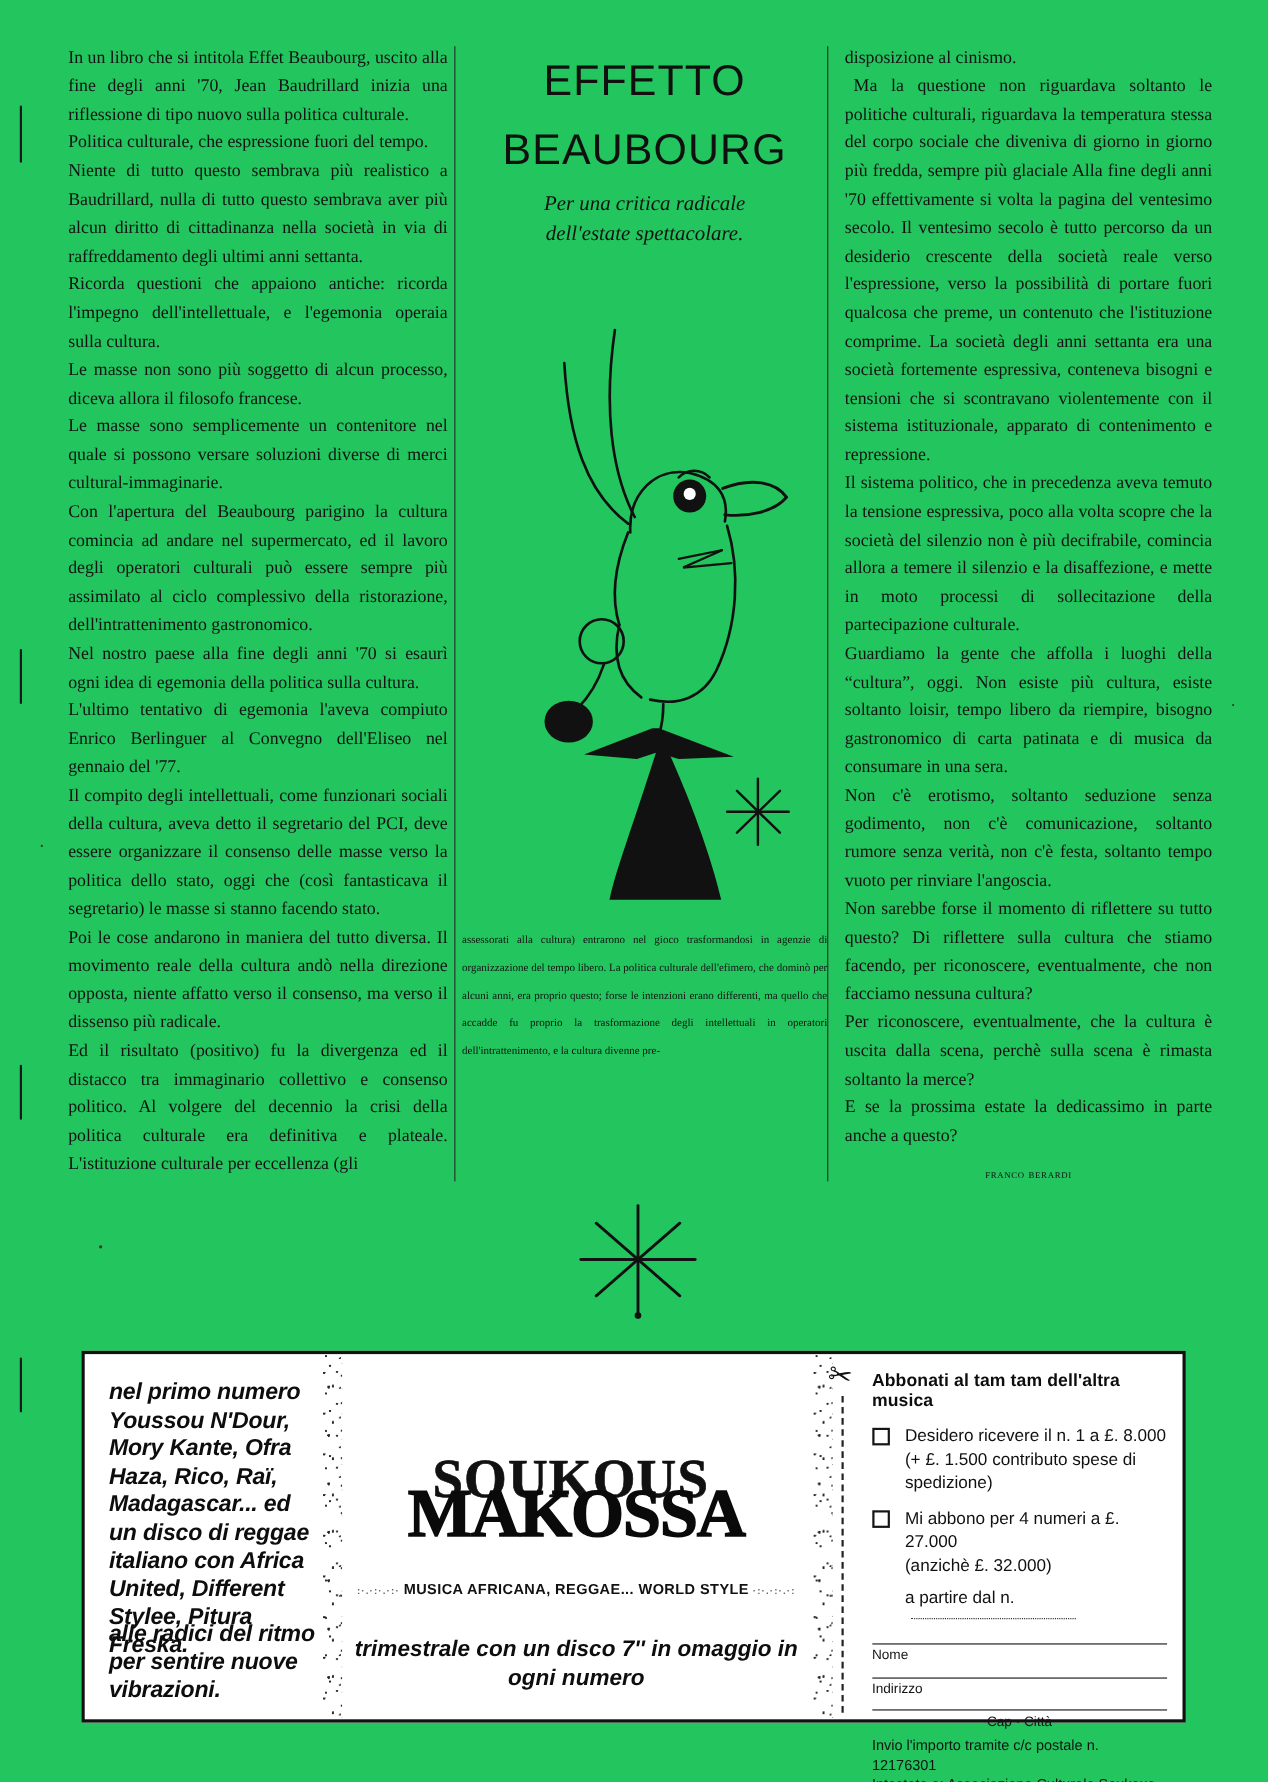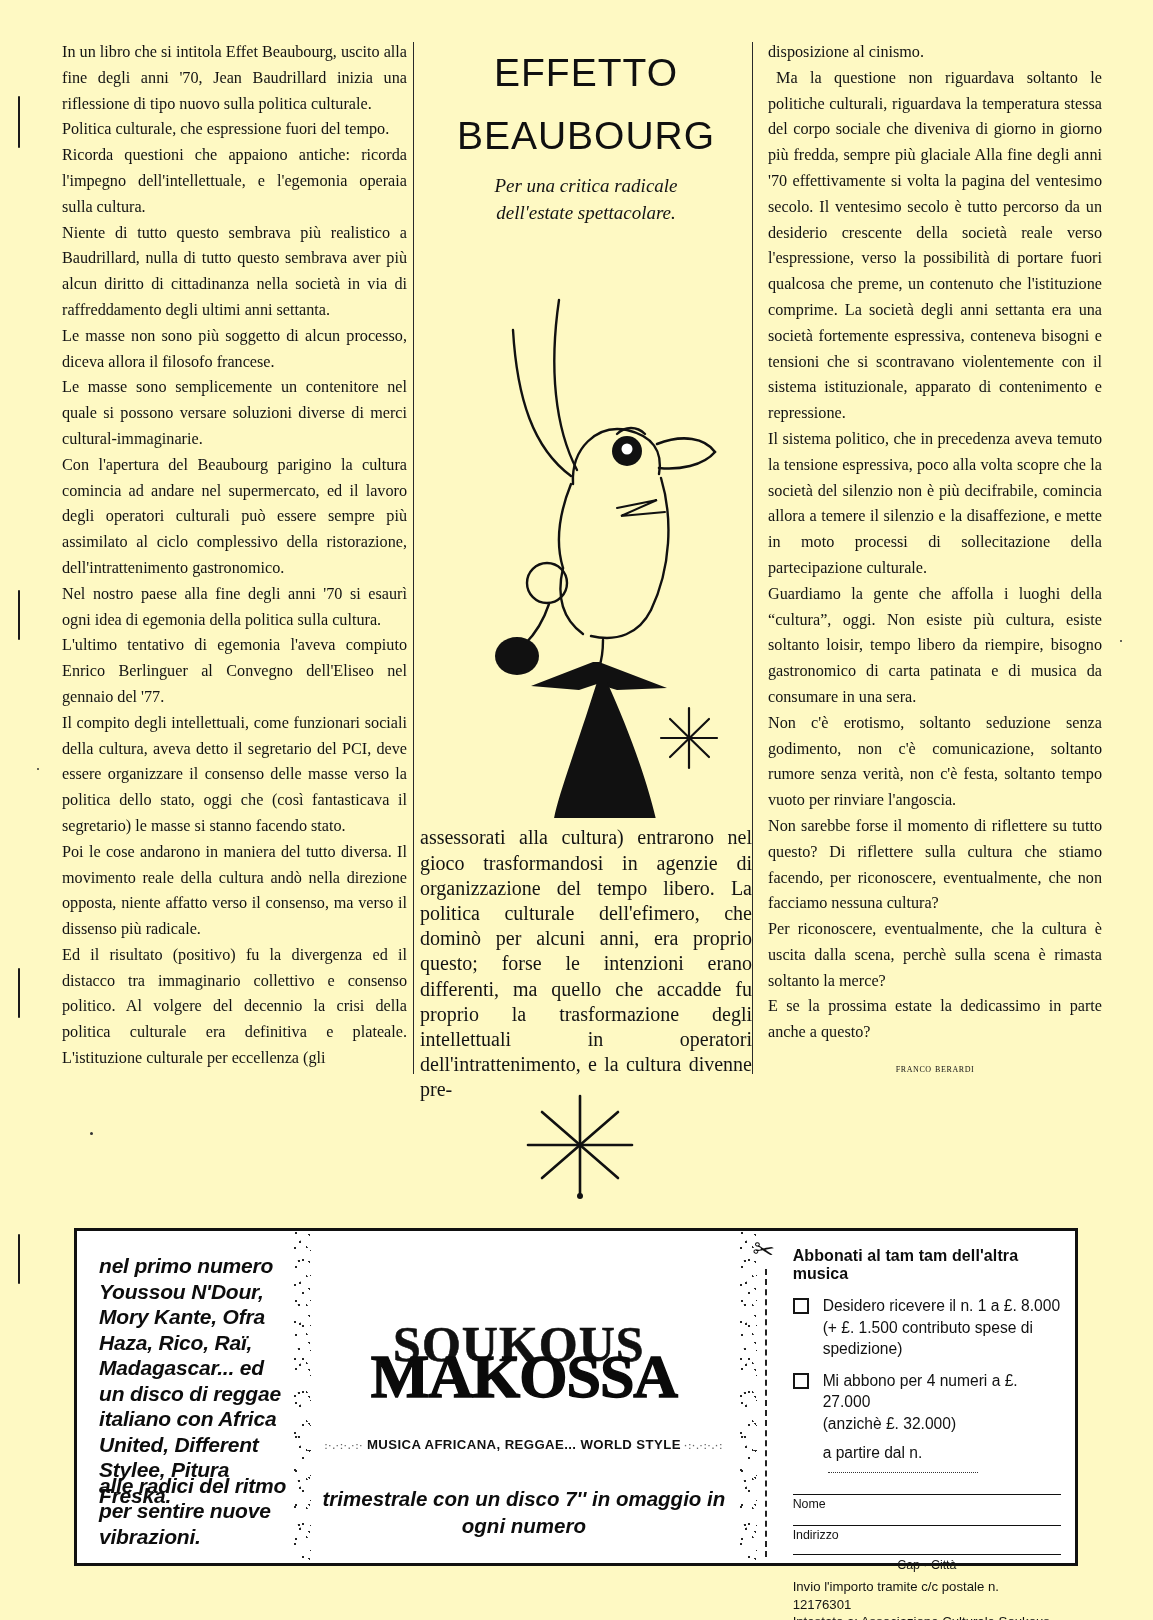--- a/index.html
+++ b/index.html
@@ -11,21 +11,21 @@
     width: 1153px; height: 1620px;
     position: relative;
     font-family: "Liberation Serif", serif;
     color: #111;
     overflow: hidden;
   }
 
   
   .page {
     position: absolute; inset: 0;
-    background: #fef9c3;
+    background: #22c55e;
   }
 
   
   .margin-tick {
     position: absolute;
     left: 18px;
     width: 2px;
     background: #1a1a1a;
     border-radius: 1px;
   }
@@ -88,22 +88,22 @@
 
   
   .illo {
     width: 100%;
     height: 580px;
     position: relative;
   }
   .illo svg { display:block; width:100%; height:100%; }
 
   .mid-body {
-    margin-top: 7px;
-    font-size: 20px;
+    margin-top: 24px;
+    font-size: 10px;
     line-height: 25.2px;
   }
 
   
   .byline {
     margin-top: 10px;
     text-align: center;
     font-size: 11px;
     letter-spacing: .6px;
     font-variant: small-caps;
@@ -329,22 +329,22 @@
   <div class="speck" style="left:1120px;top:640px;width:2px;height:2px;"></div>
 
   <div class="vrule r1"></div>
   <div class="vrule r2"></div>
 
   <div class="article">
 
     <div class="col col-left">
       <p>In un libro che si intitola Effet Beaubourg, uscito alla fine degli anni '70, Jean Baudrillard inizia una riflessione di tipo nuovo sulla politica culturale.</p>
       <p>Politica culturale, che espressione fuori del tempo.</p>
+      <p>Niente di tutto questo sembrava più realistico a Baudrillard, nulla di tutto questo sembrava aver più alcun diritto di cittadinanza nella società in via di raffreddamento degli ultimi anni settanta.</p>
       <p>Ricorda questioni che appaiono antiche: ricorda l'impegno dell'intellettuale, e l'egemonia operaia sulla cultura.</p>
-      <p>Niente di tutto questo sembrava più realistico a Baudrillard, nulla di tutto questo sembrava aver più alcun diritto di cittadinanza nella società in via di raffreddamento degli ultimi anni settanta.</p>
       <p>Le masse non sono più soggetto di alcun processo, diceva allora il filosofo francese.</p>
       <p>Le masse sono semplicemente un contenitore nel quale si possono versare soluzioni diverse di merci cultural-immaginarie.</p>
       <p>Con l'apertura del Beaubourg parigino la cultura comincia ad andare nel supermercato, ed il lavoro degli operatori culturali può essere sempre più assimilato al ciclo complessivo della ristorazione, dell'intrattenimento gastronomico.</p>
       <p>Nel nostro paese alla fine degli anni '70 si esaurì ogni idea di egemonia della politica sulla cultura.</p>
       <p>L'ultimo tentativo di egemonia l'aveva compiuto Enrico Berlinguer al Convegno dell'Eliseo nel gennaio del '77.</p>
       <p>Il compito degli intellettuali, come funzionari sociali della cultura, aveva detto il segretario del PCI, deve essere organizzare il consenso delle masse verso la politica dello stato, oggi che (così fantasticava il segretario) le masse si stanno facendo stato.</p>
       <p>Poi le cose andarono in maniera del tutto diversa. Il movimento reale della cultura andò nella direzione opposta, niente affatto verso il consenso, ma verso il dissenso più radicale.</p>
       <p>Ed il risultato (positivo) fu la divergenza ed il distacco tra immaginario collettivo e consenso politico. Al volgere del decennio la crisi della politica culturale era definitiva e plateale. L'istituzione culturale per eccellenza (gli</p>
     </div>
 

